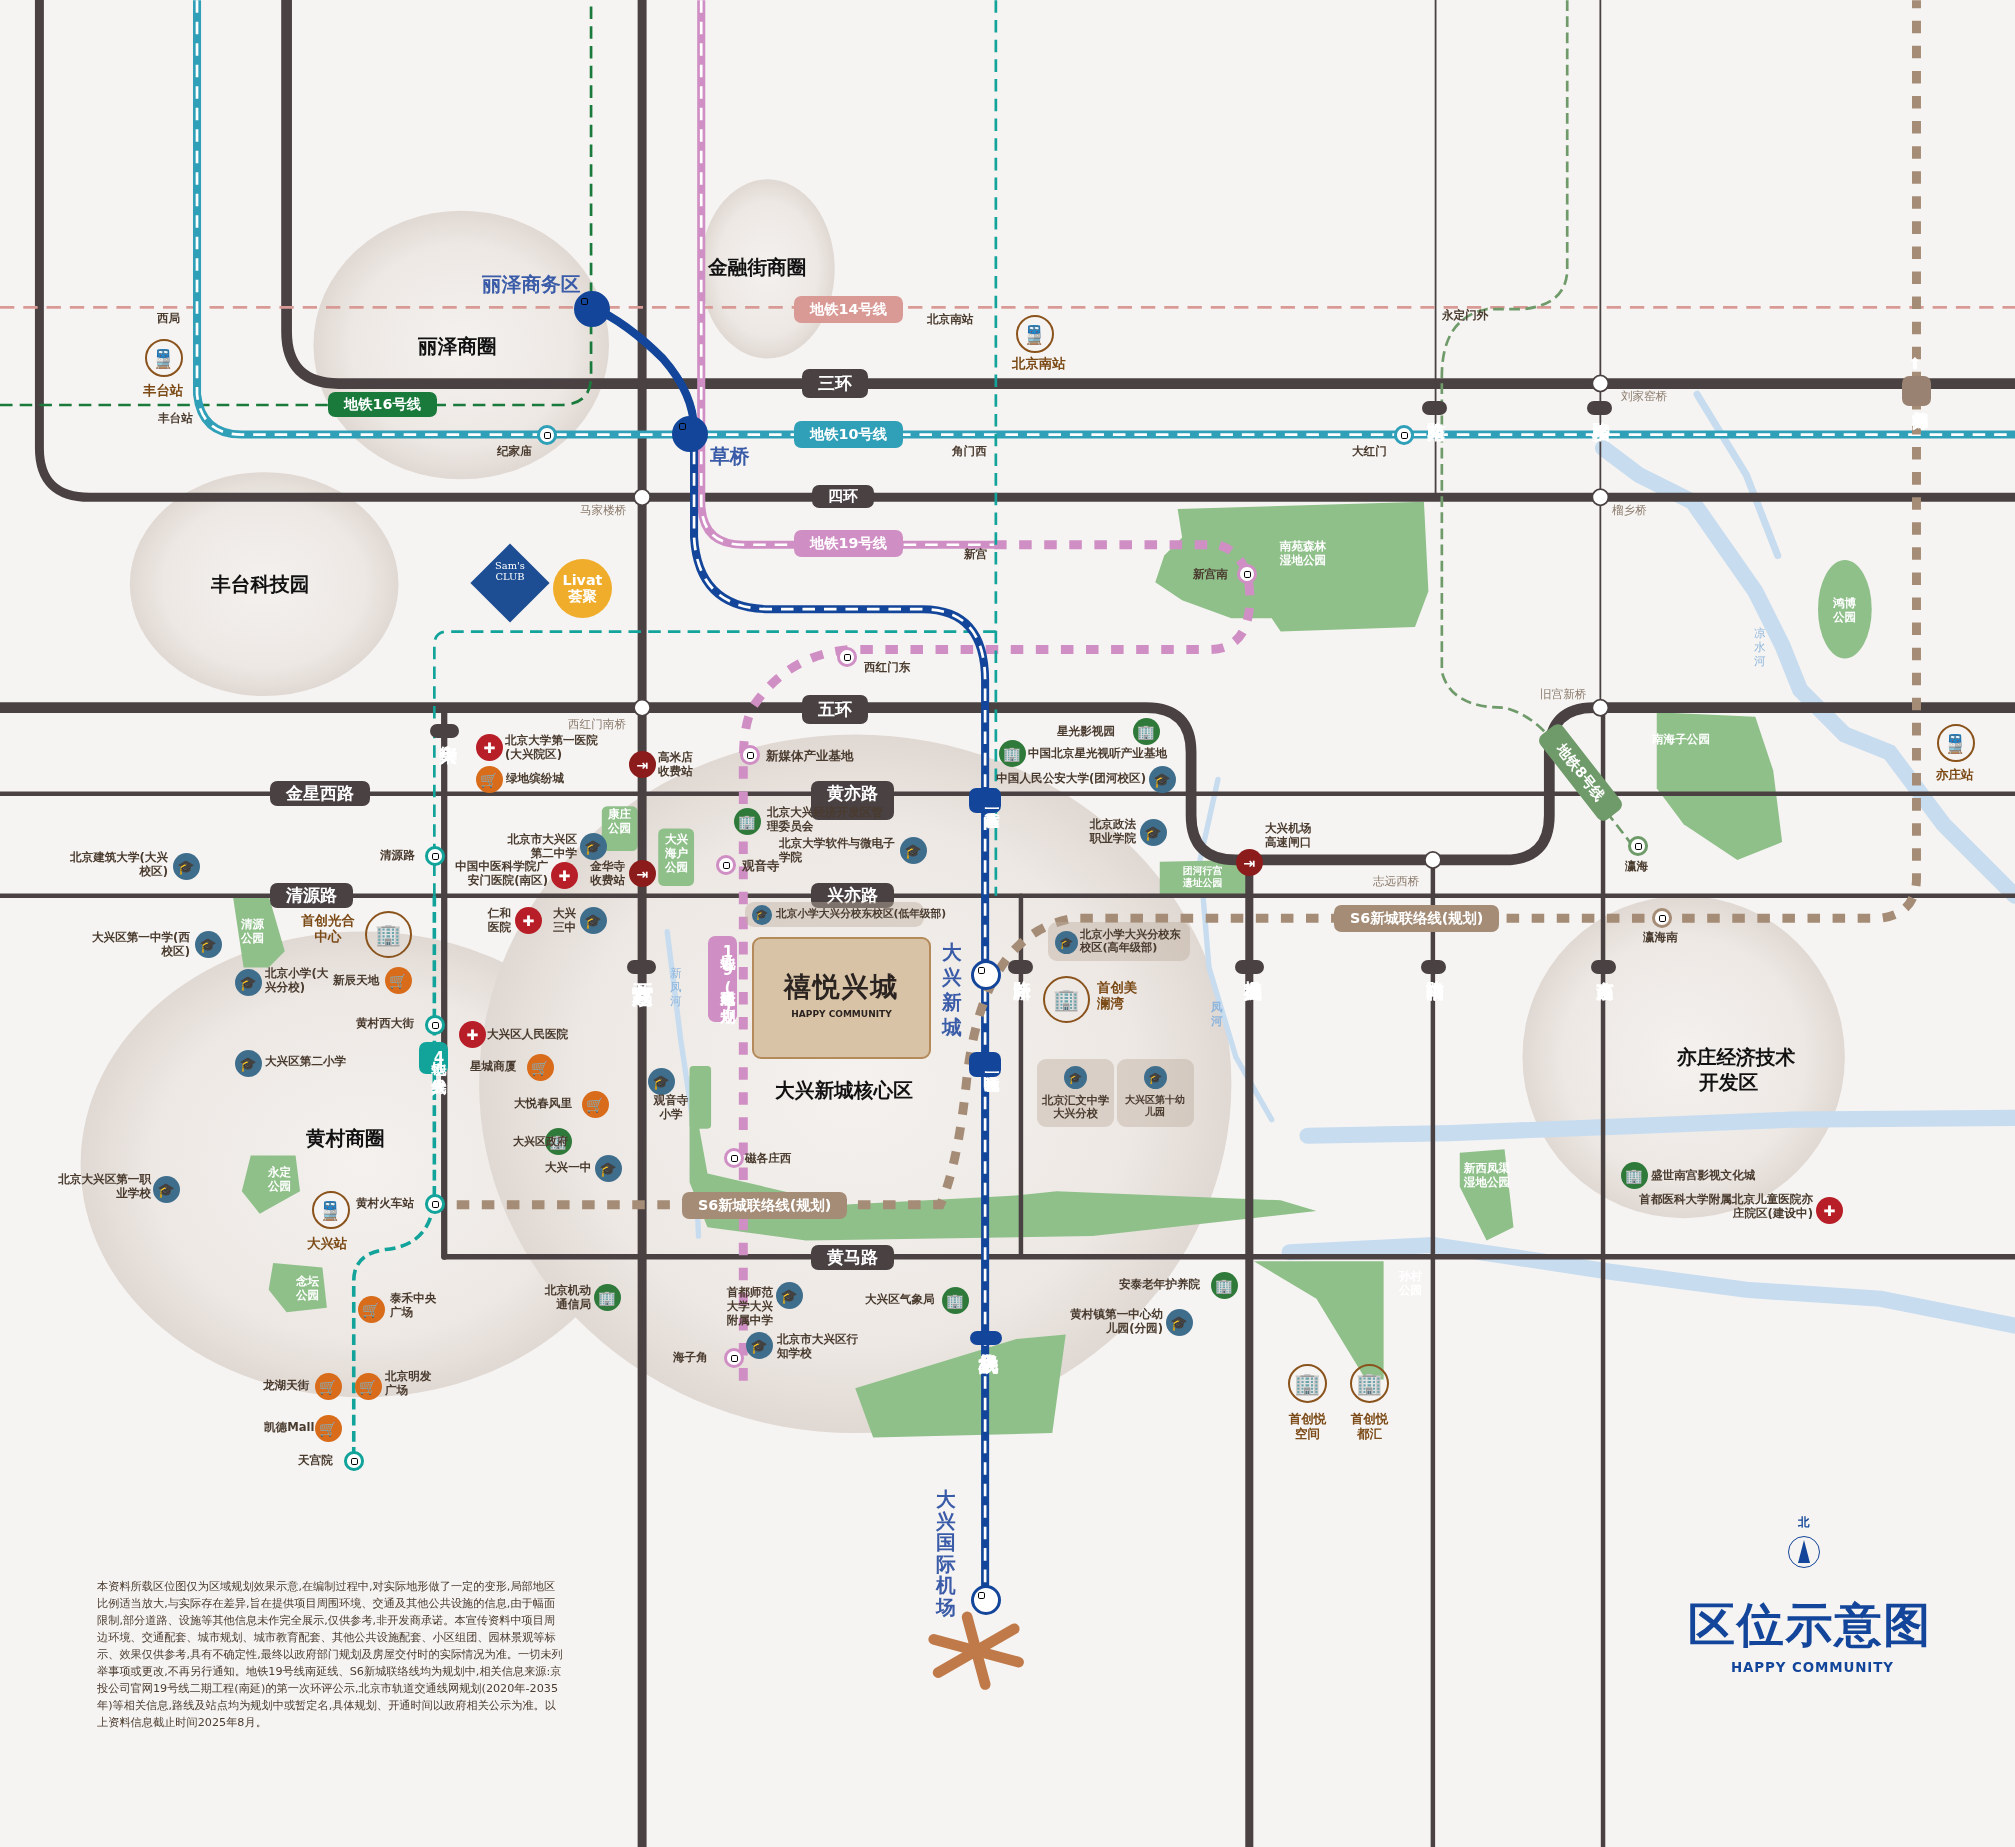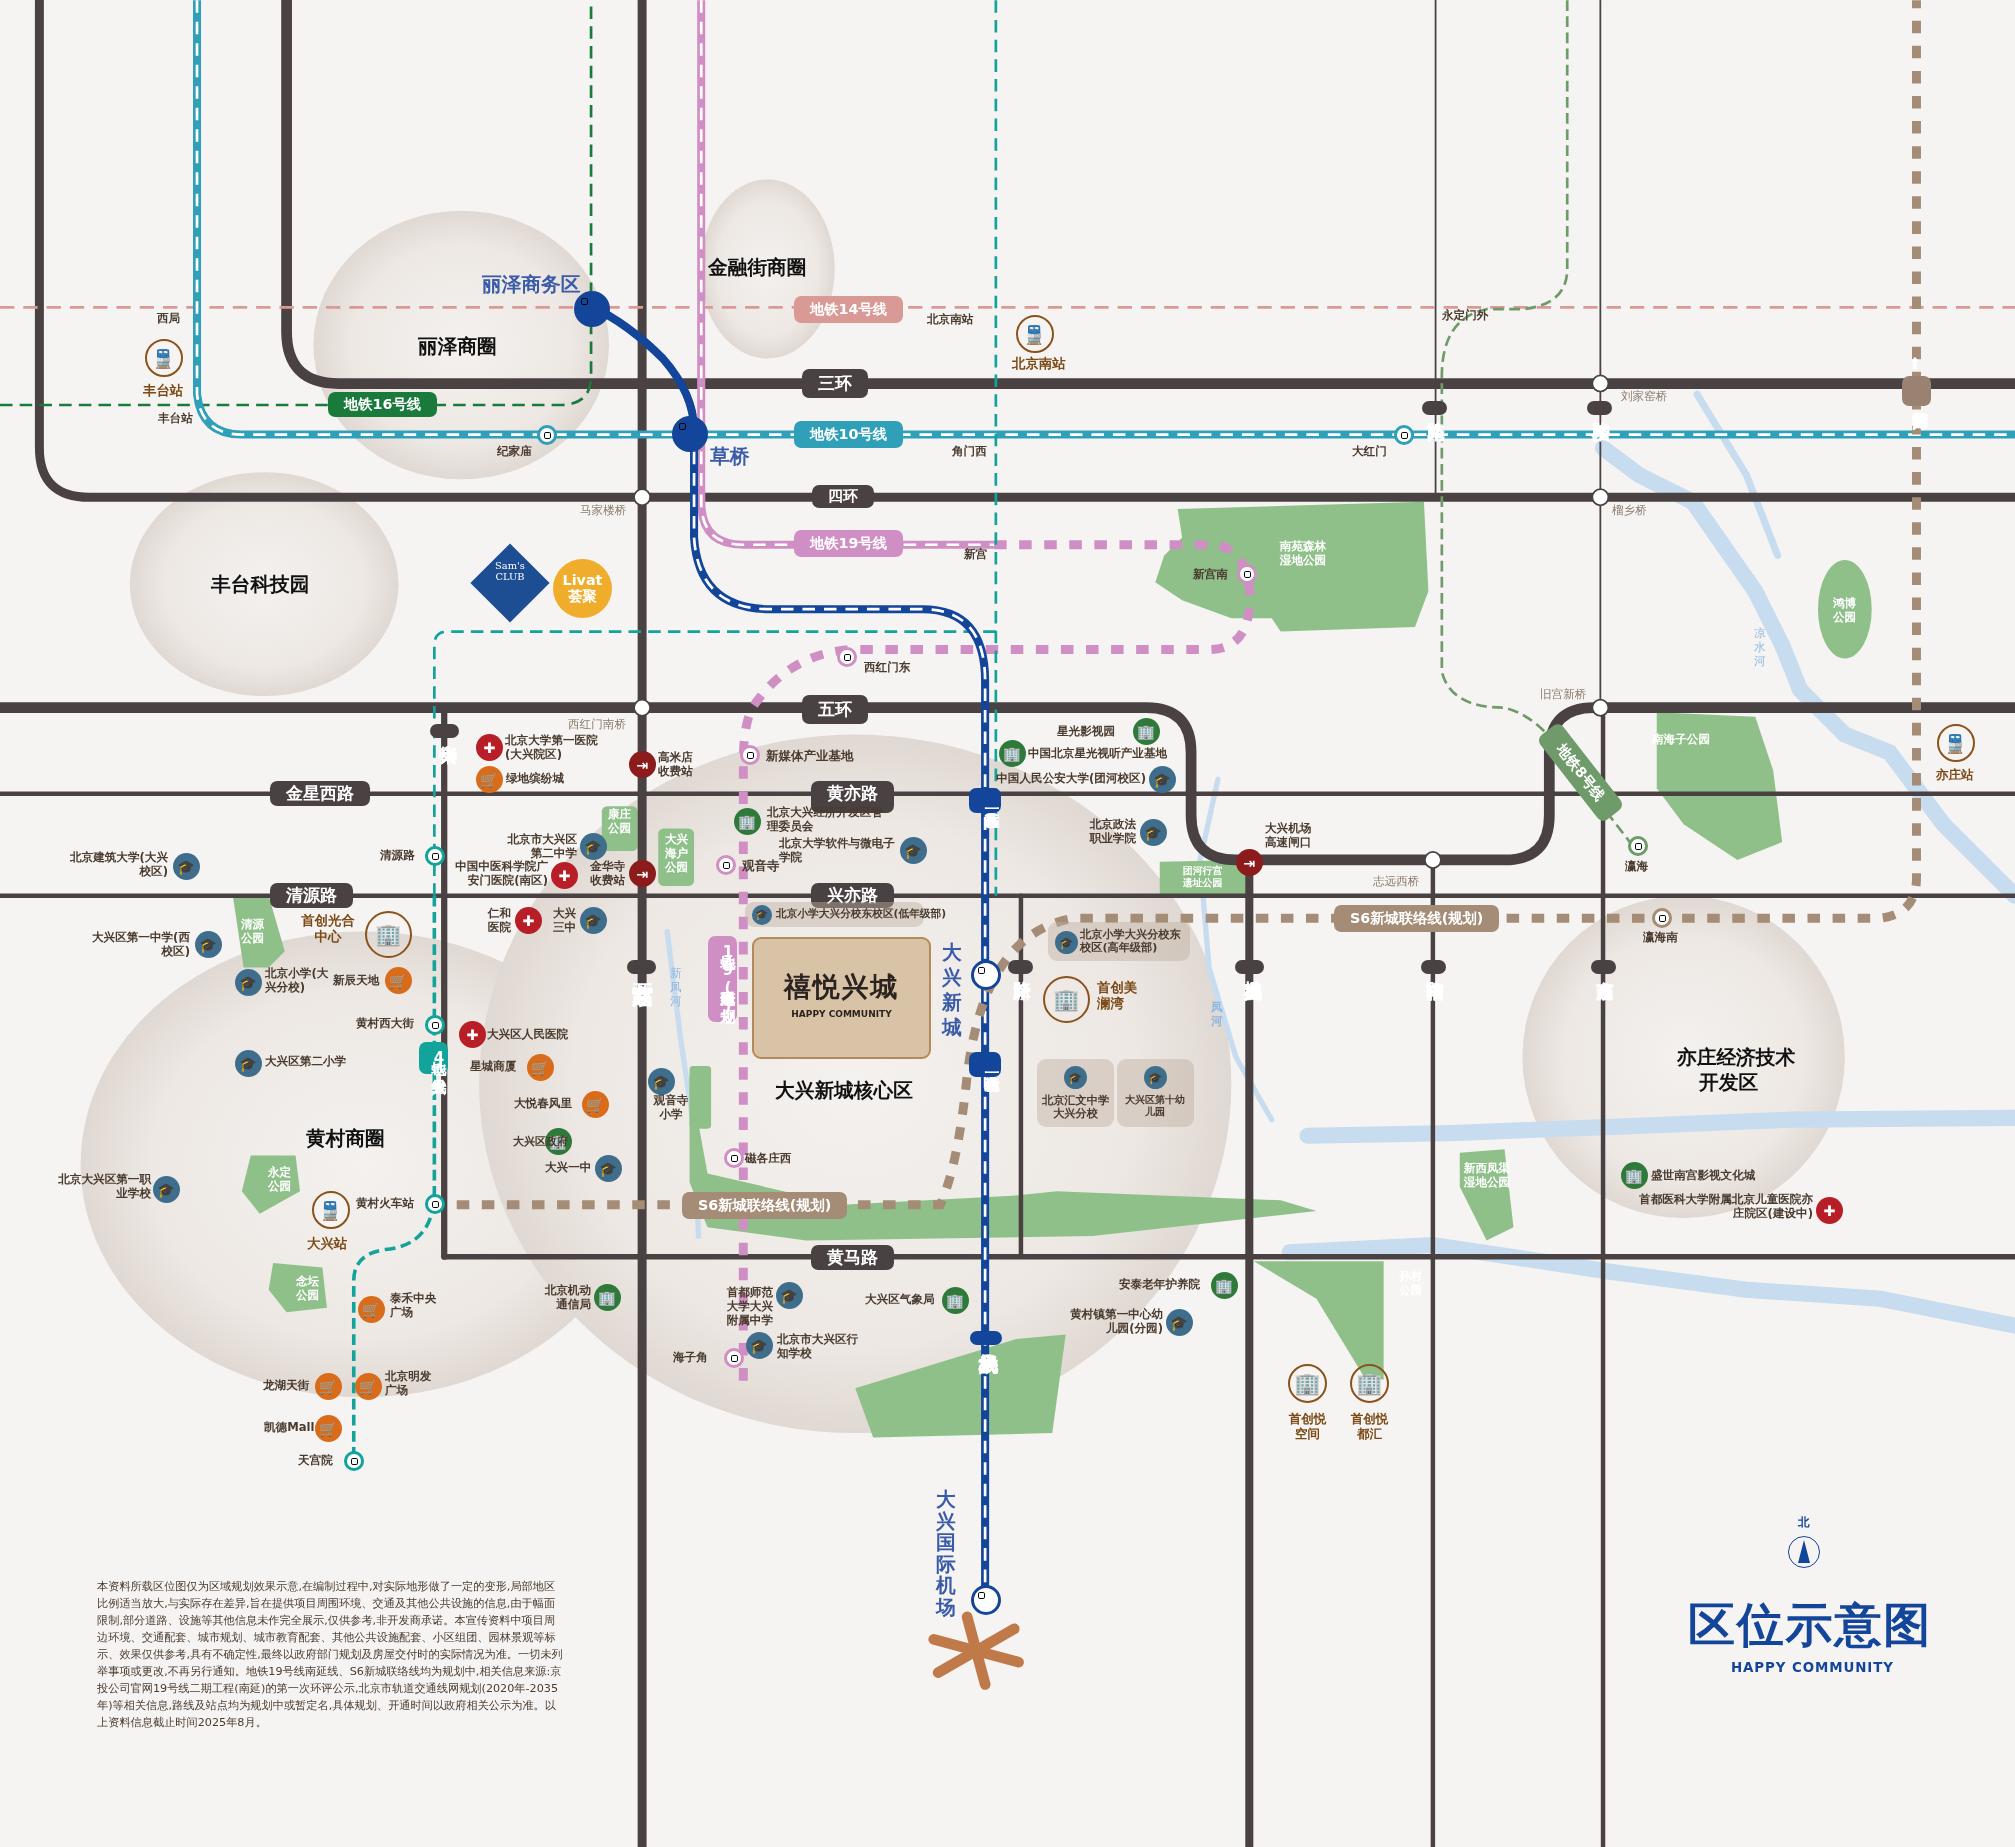--- a/index.html
+++ b/index.html
@@ -138,21 +138,21 @@
     <rect x="-55" y="-6" width="110" height="12" rx="6" transform="rotate(-30)"></rect>
     <rect x="-45" y="-6" width="90" height="12" rx="6" transform="rotate(75)"></rect>
   </g>
 </svg>
 
 <div class="tag h road-tag" style="left:802px;top:369px;">三环</div>
 <div class="tag h road-tag" style="left:812px;top:485px;font-size:15px;height:23px;line-height:23px;">四环</div>
 <div class="tag h road-tag" style="left:802px;top:695px;">五环</div>
 <div class="tag h road-tag" style="left:270px;top:781px;height:25px;line-height:25px;">金星西路</div>
 <div class="tag h road-tag" style="left:270px;top:883px;height:25px;line-height:25px;">清源路</div>
-<div class="tag h road-tag" style="left:811px;top:781px;height:32px;line-height:25px;">黄亦路</div>
+<div class="tag h road-tag" style="left:811px;top:781px;height:39px;line-height:25px;">黄亦路</div>
 <div class="tag h road-tag" style="left:811px;top:883px;height:25px;line-height:25px;">兴亦路</div>
 <div class="tag h road-tag" style="left:811px;top:1245px;height:25px;line-height:25px;">黄马路</div>
 <div class="tag v road-tag" style="left:430px;top:724px;">兴华大街</div>
 <div class="tag v road-tag" style="left:627px;top:960px;font-size:21.5px;line-height:27px;">京开高速</div>
 <div class="tag v road-tag" style="left:1008px;top:960px;width:25px;">沐新路</div>
 <div class="tag v road-tag" style="left:1235px;top:960px;">大兴机场高速</div>
 <div class="tag v road-tag" style="left:1421px;top:960px;width:25px;">南中轴路</div>
 <div class="tag v road-tag" style="left:1591px;top:960px;width:25px;">京台高速</div>
 <div class="tag v road-tag" style="left:1422px;top:401px;width:25px;">南苑路</div>
 <div class="tag v road-tag" style="left:1587px;top:401px;width:25px;">榴乡路</div>

